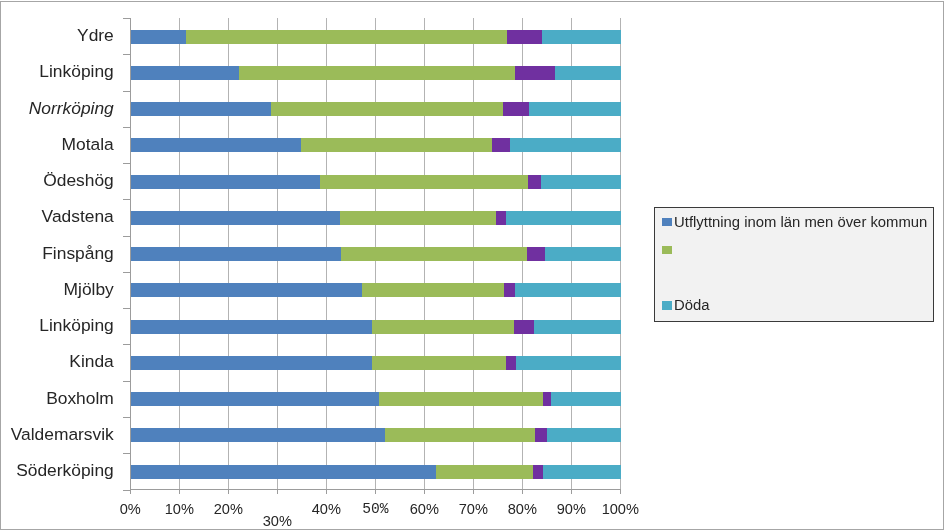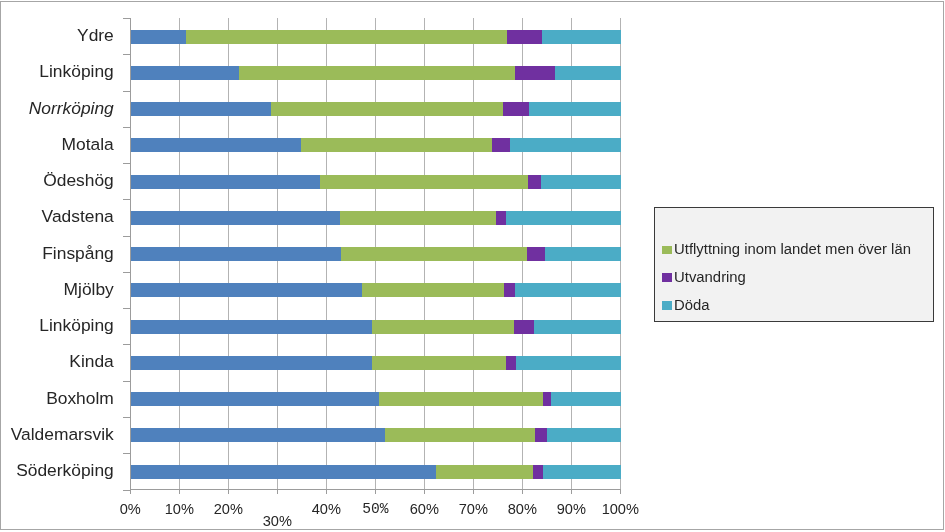--- a/index.html
+++ b/index.html
@@ -183,27 +183,26 @@
       <div class="xtick-label" style="left: 286.3px; width: 80px; top: 501.9px;">40%</div>
       <div class="xtick-label" style="left: 335.3px; width: 80px; top: 501.9px; font-family: Liberation Mono, monospace;">50%</div>
       <div class="xtick-label" style="left: 384.3px; width: 80px; top: 501.9px;">60%</div>
       <div class="xtick-label" style="left: 433.3px; width: 80px; top: 501.9px;">70%</div>
       <div class="xtick-label" style="left: 482.3px; width: 80px; top: 501.9px;">80%</div>
       <div class="xtick-label" style="left: 531.3px; width: 80px; top: 501.9px;">90%</div>
       <div class="xtick-label" style="left: 580.3px; width: 80px; top: 501.9px;">100%</div>
     </div>
 
   <div id="legend">
+      <div class="legend-item" style="top: 0px;">
+        <div class="legend-swatch" style="top: 9.6px; background: rgb(79, 129, 189);"></div>
+        <div class="legend-label" style="top: 6.3px;">Utflyttning inom län men över kommun</div>
+      </div>
       <div class="legend-item" style="top: 27.75px;">
         <div class="legend-swatch" style="top: 9.6px; background: rgb(155, 187, 89);"></div>
-        <div class="legend-label" style="top: 6.3px;">Utflyttning inom landet men över län</div>
-      </div>
-      <div class="legend-item" style="top: 55.5px;">
-        <div class="legend-swatch" style="top: 9.6px; background: rgb(112, 48, 160);"></div>
-        <div class="legend-label" style="top: 6.3px;">Utvandring</div>
       </div>
       <div class="legend-item" style="top: 83.25px;">
         <div class="legend-swatch" style="top: 9.6px; background: rgb(75, 172, 198);"></div>
         <div class="legend-label" style="top: 6.3px;">Döda</div>
       </div>
     </div>
 
 </div>
 
 </body></html>

